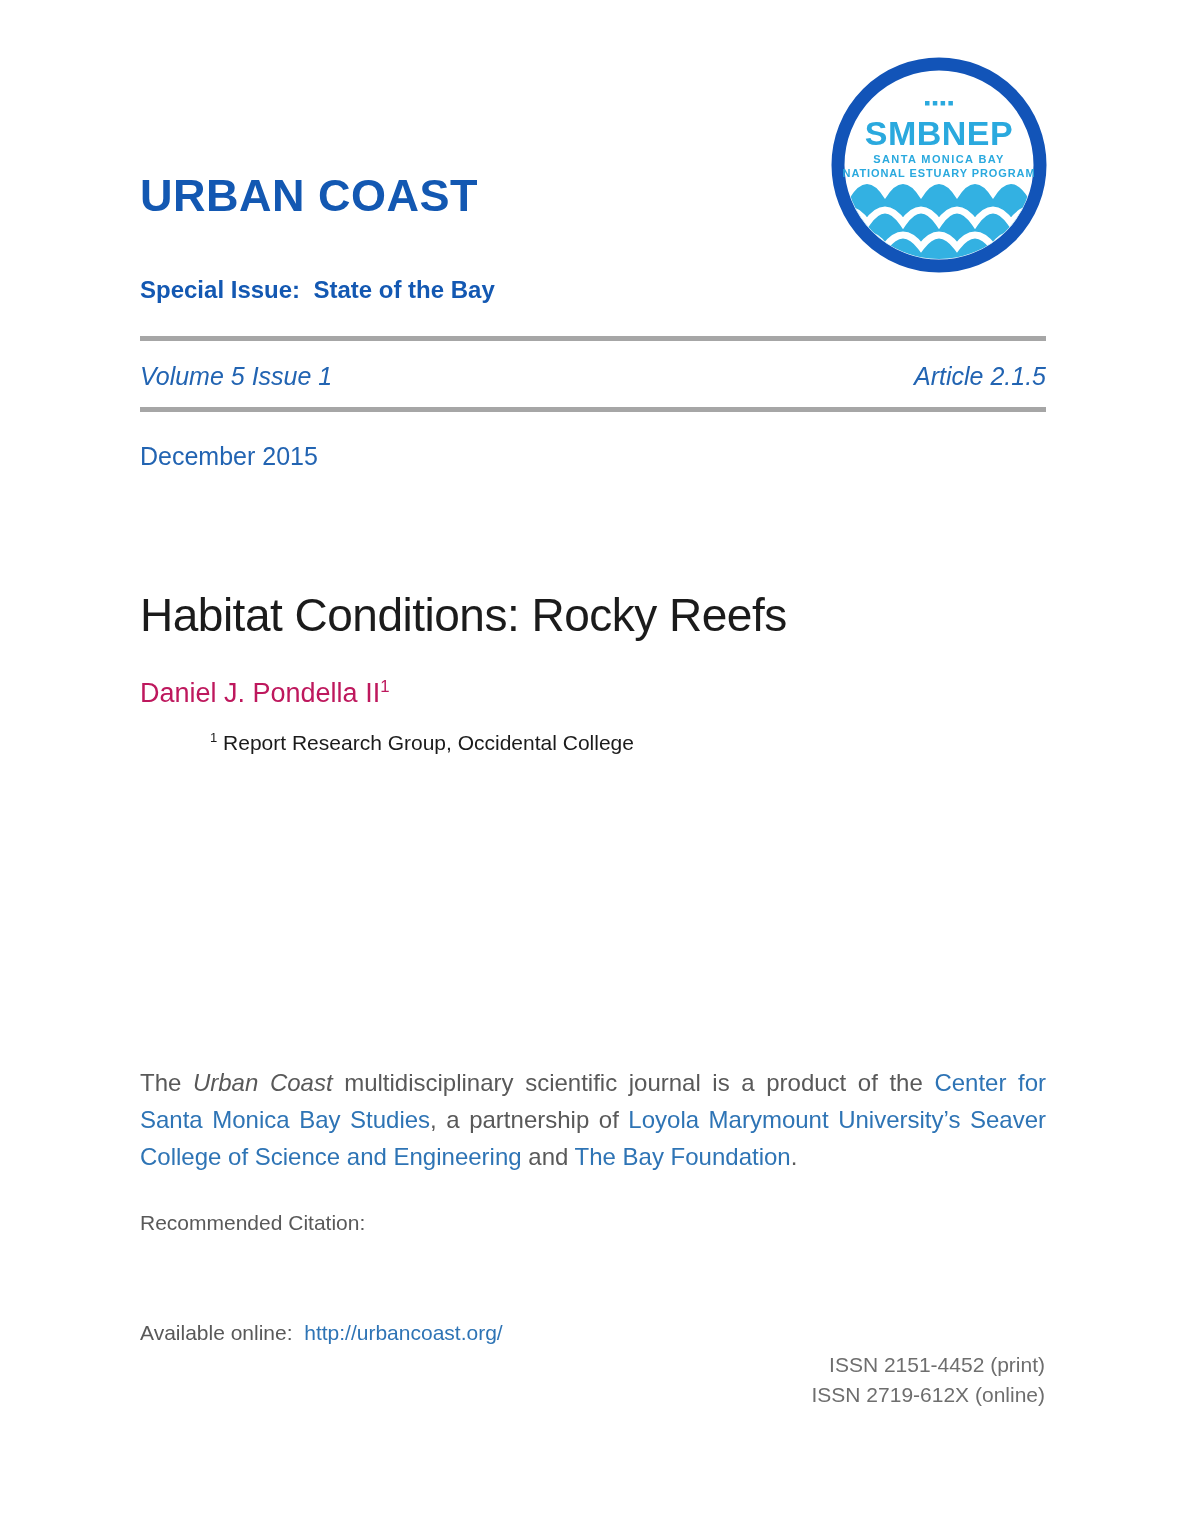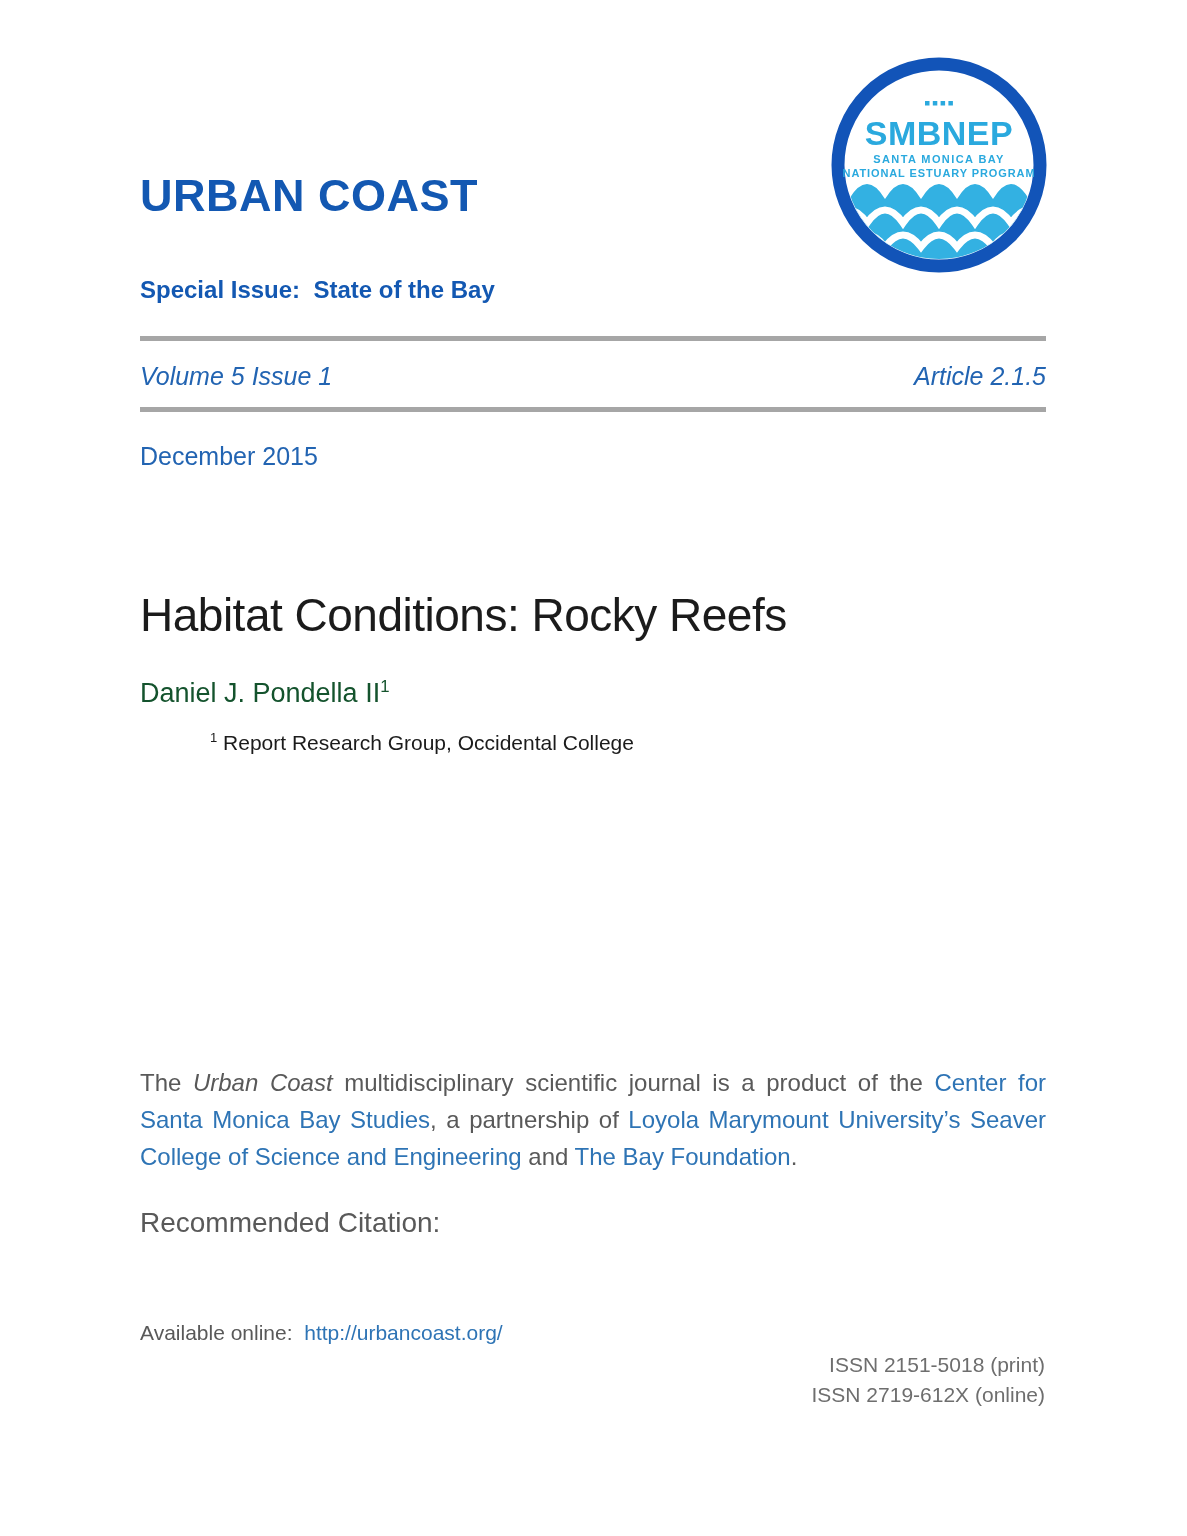--- a/index.html
+++ b/index.html
@@ -18,32 +18,32 @@
   
   .divider { left:140px; width:906px; height:5px; background:#a6a6a6; }
   .divider-top { top:336px; }
   .divider-bottom { top:407px; }
   .meta-row { left:140px; top:362px; width:906px; display:flex; justify-content:space-between;
               font-style:italic; font-size:25px; color:#2264b2;align-items:center; }
   .issue-date { left:140px; top:442px; font-size:25px; color:#2264b2; }
 
   
   .article-title { left:140px; top:588px; font-size:46px; font-weight:400; color:#1b1b1b; letter-spacing:-0.5px; }
-  .author { left:140px; top:678px; font-size:27px; color:#14532d; }
+  .author { left:140px; top:678px; font-size:27px; color:#be185d; }
   .affiliation { left:210px; top:731px; font-size:21px; color:#1b1b1b; }
   sup { font-size:62%; vertical-align:super; line-height:0; }
 
   
   .about { left:140px; top:1064px; width:906px; font-size:24px; line-height:37px;
            color:#595959; text-align:justify; }
   .seg-italic { font-style:italic; }
   .seg-link { color:#2e74b5; }
 
   
-  .citation { left:140px; top:1209px; width:906px; font-size:28px; line-height:28.5px; color:#595959; }
+  .citation { left:140px; top:1209px; width:906px; font-size:21px; line-height:28.5px; color:#595959; }
   .citation p { margin:0; }
 
   
   .available { left:140px; top:1321px; font-size:21px; color:#595959; }
   .available a, .url-link { color:#2e74b5; text-decoration:none; }
   .issn { right:142px; top:1350px; font-size:21px; line-height:30px; color:#6e6e6e; text-align:right; }
 </style>
 </head>
 <body>
 
@@ -89,17 +89,17 @@
 
   <div class="abs about"><span>The </span><span class="seg-italic">Urban Coast</span><span> multidisciplinary scientific journal is a product of the </span><span class="seg-link">Center for Santa Monica Bay Studies</span><span>, a partnership of </span><span class="seg-link">Loyola Marymount University’s Seaver College of Science and Engineering</span><span> and </span><span class="seg-link">The Bay Foundation</span><span>.</span></div>
 
   <div class="abs citation">
     <p>Recommended Citation:</p>
   </div>
 
   <div class="abs available"><span>Available online:&nbsp; </span><span class="url-link">http://urbancoast.org/</span></div>
 
   <div class="abs issn">
-    <div>ISSN 2151-5018 (print)</div>
+    <div>ISSN 2151-4452 (print)</div>
     <div>ISSN 2719-612X (online)</div>
   </div>
 
 </div>
 
 </body></html>

